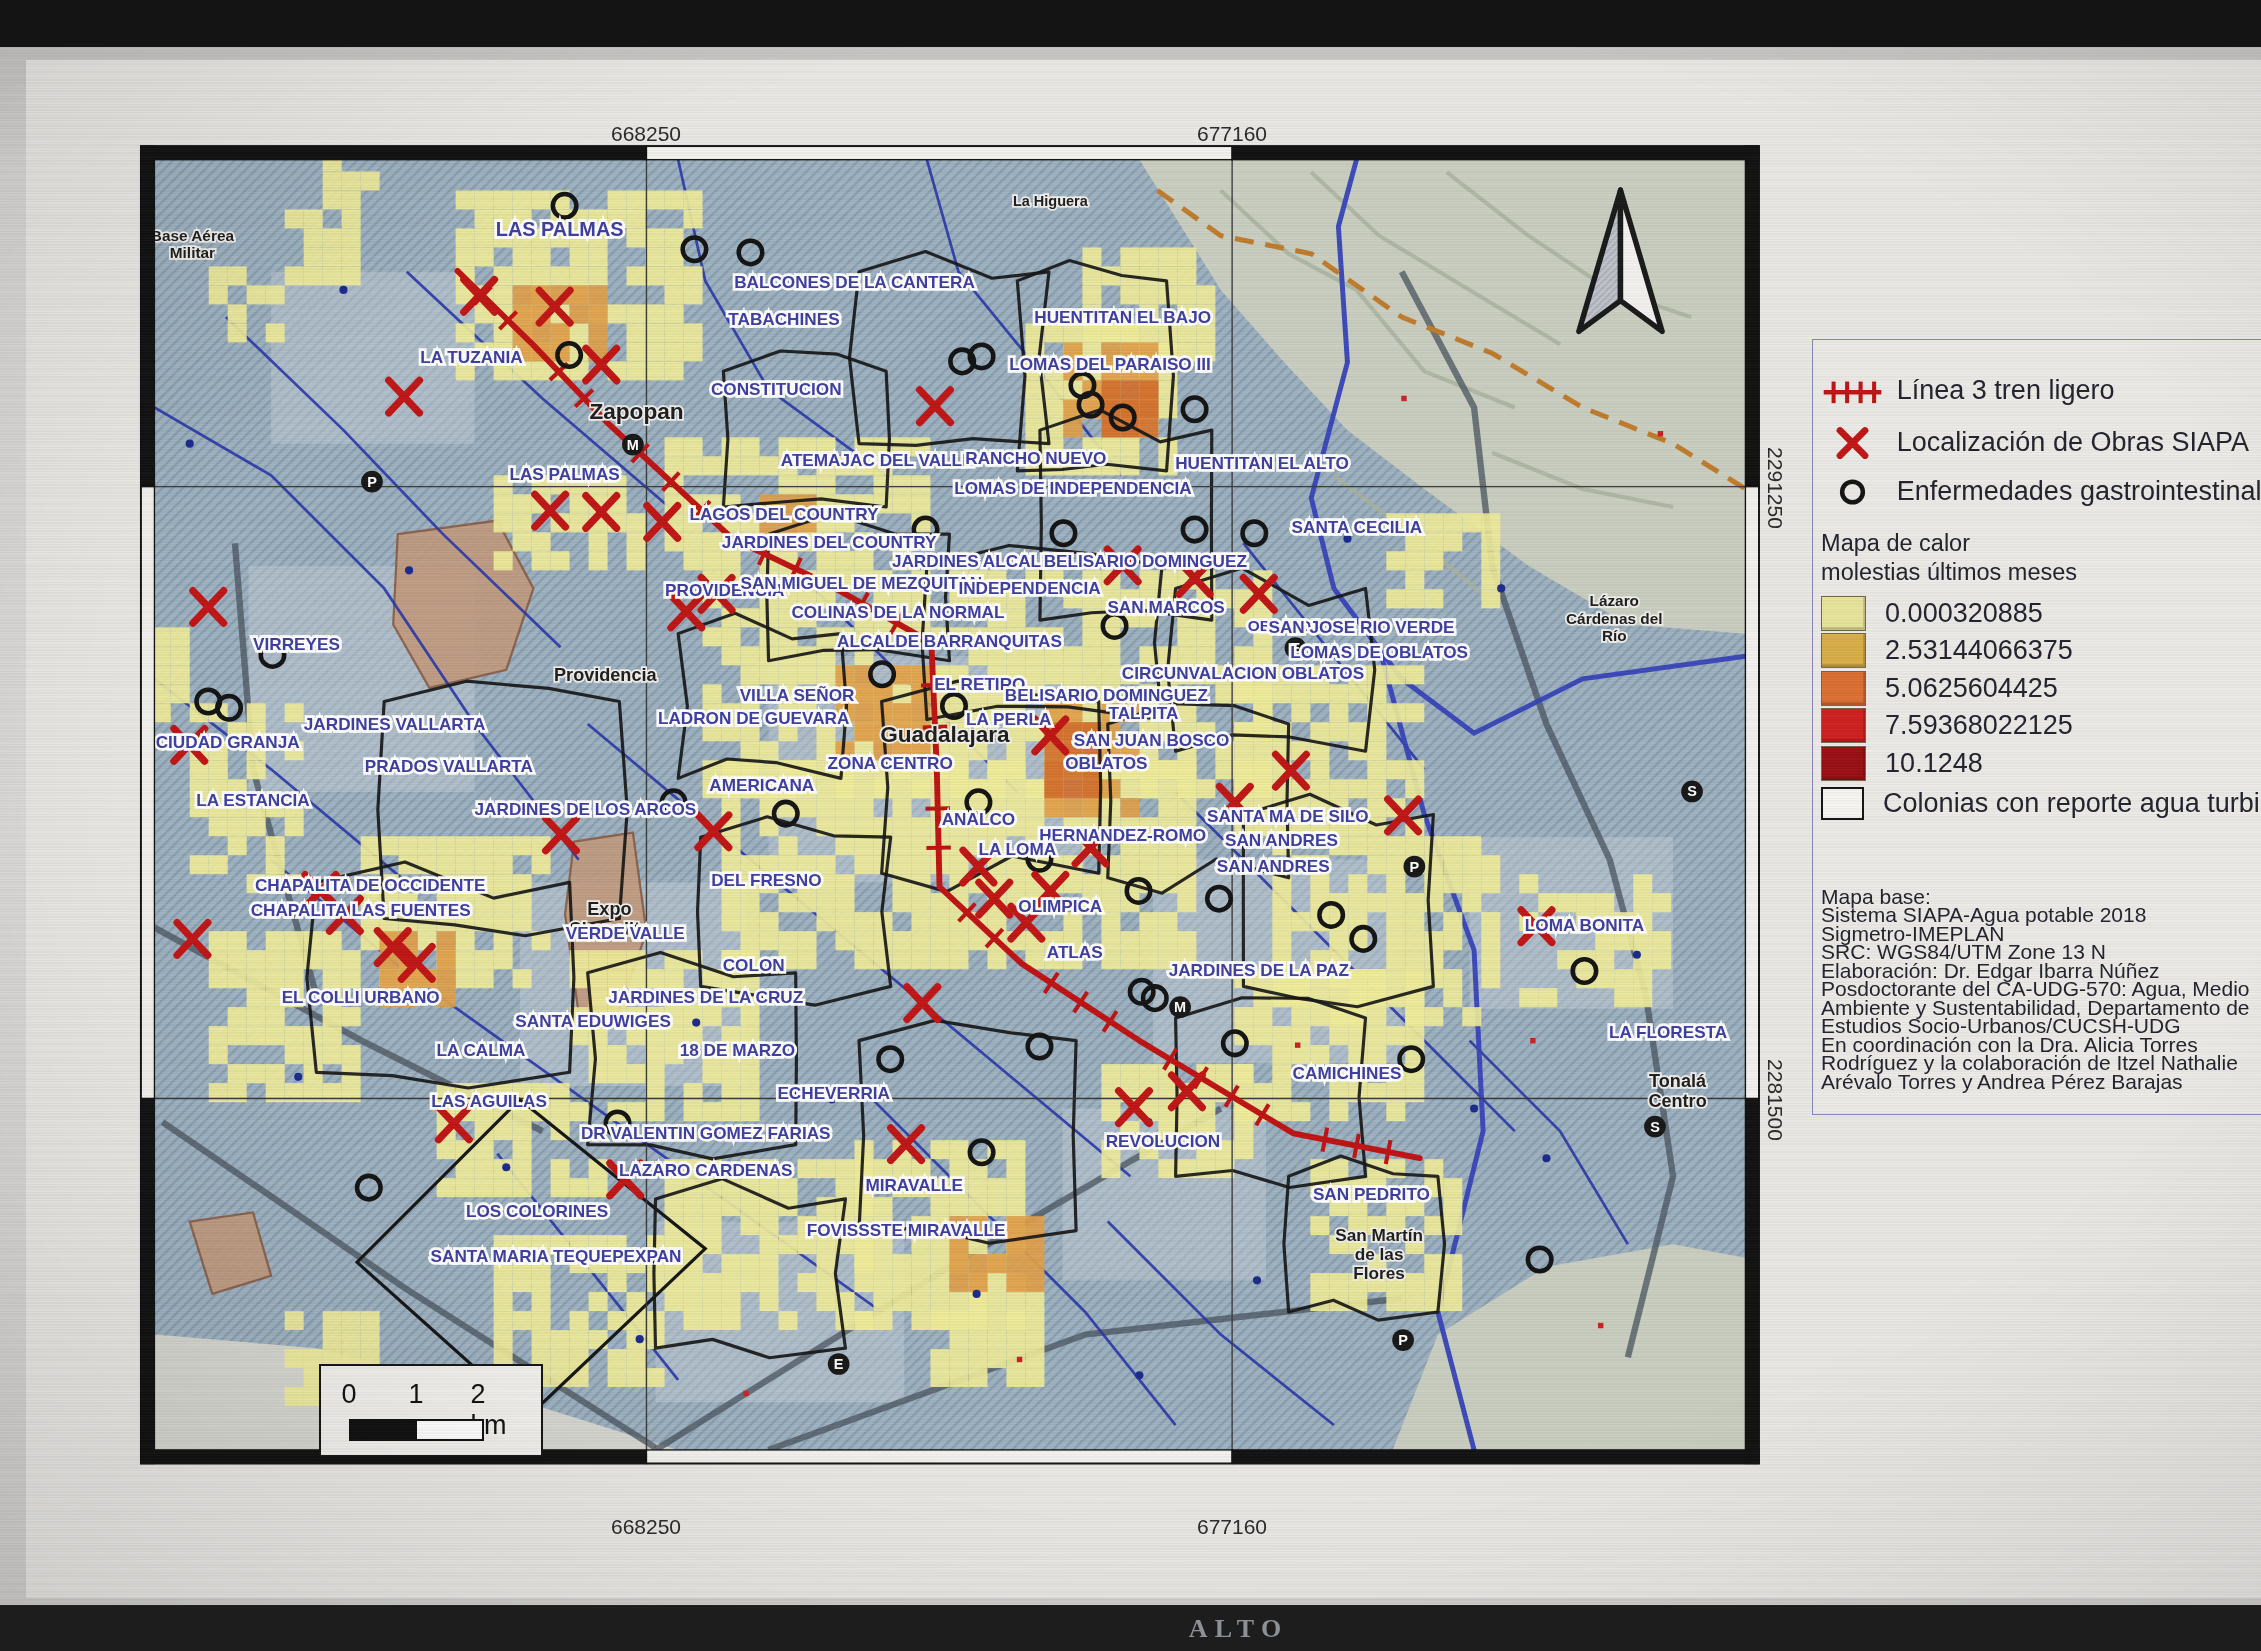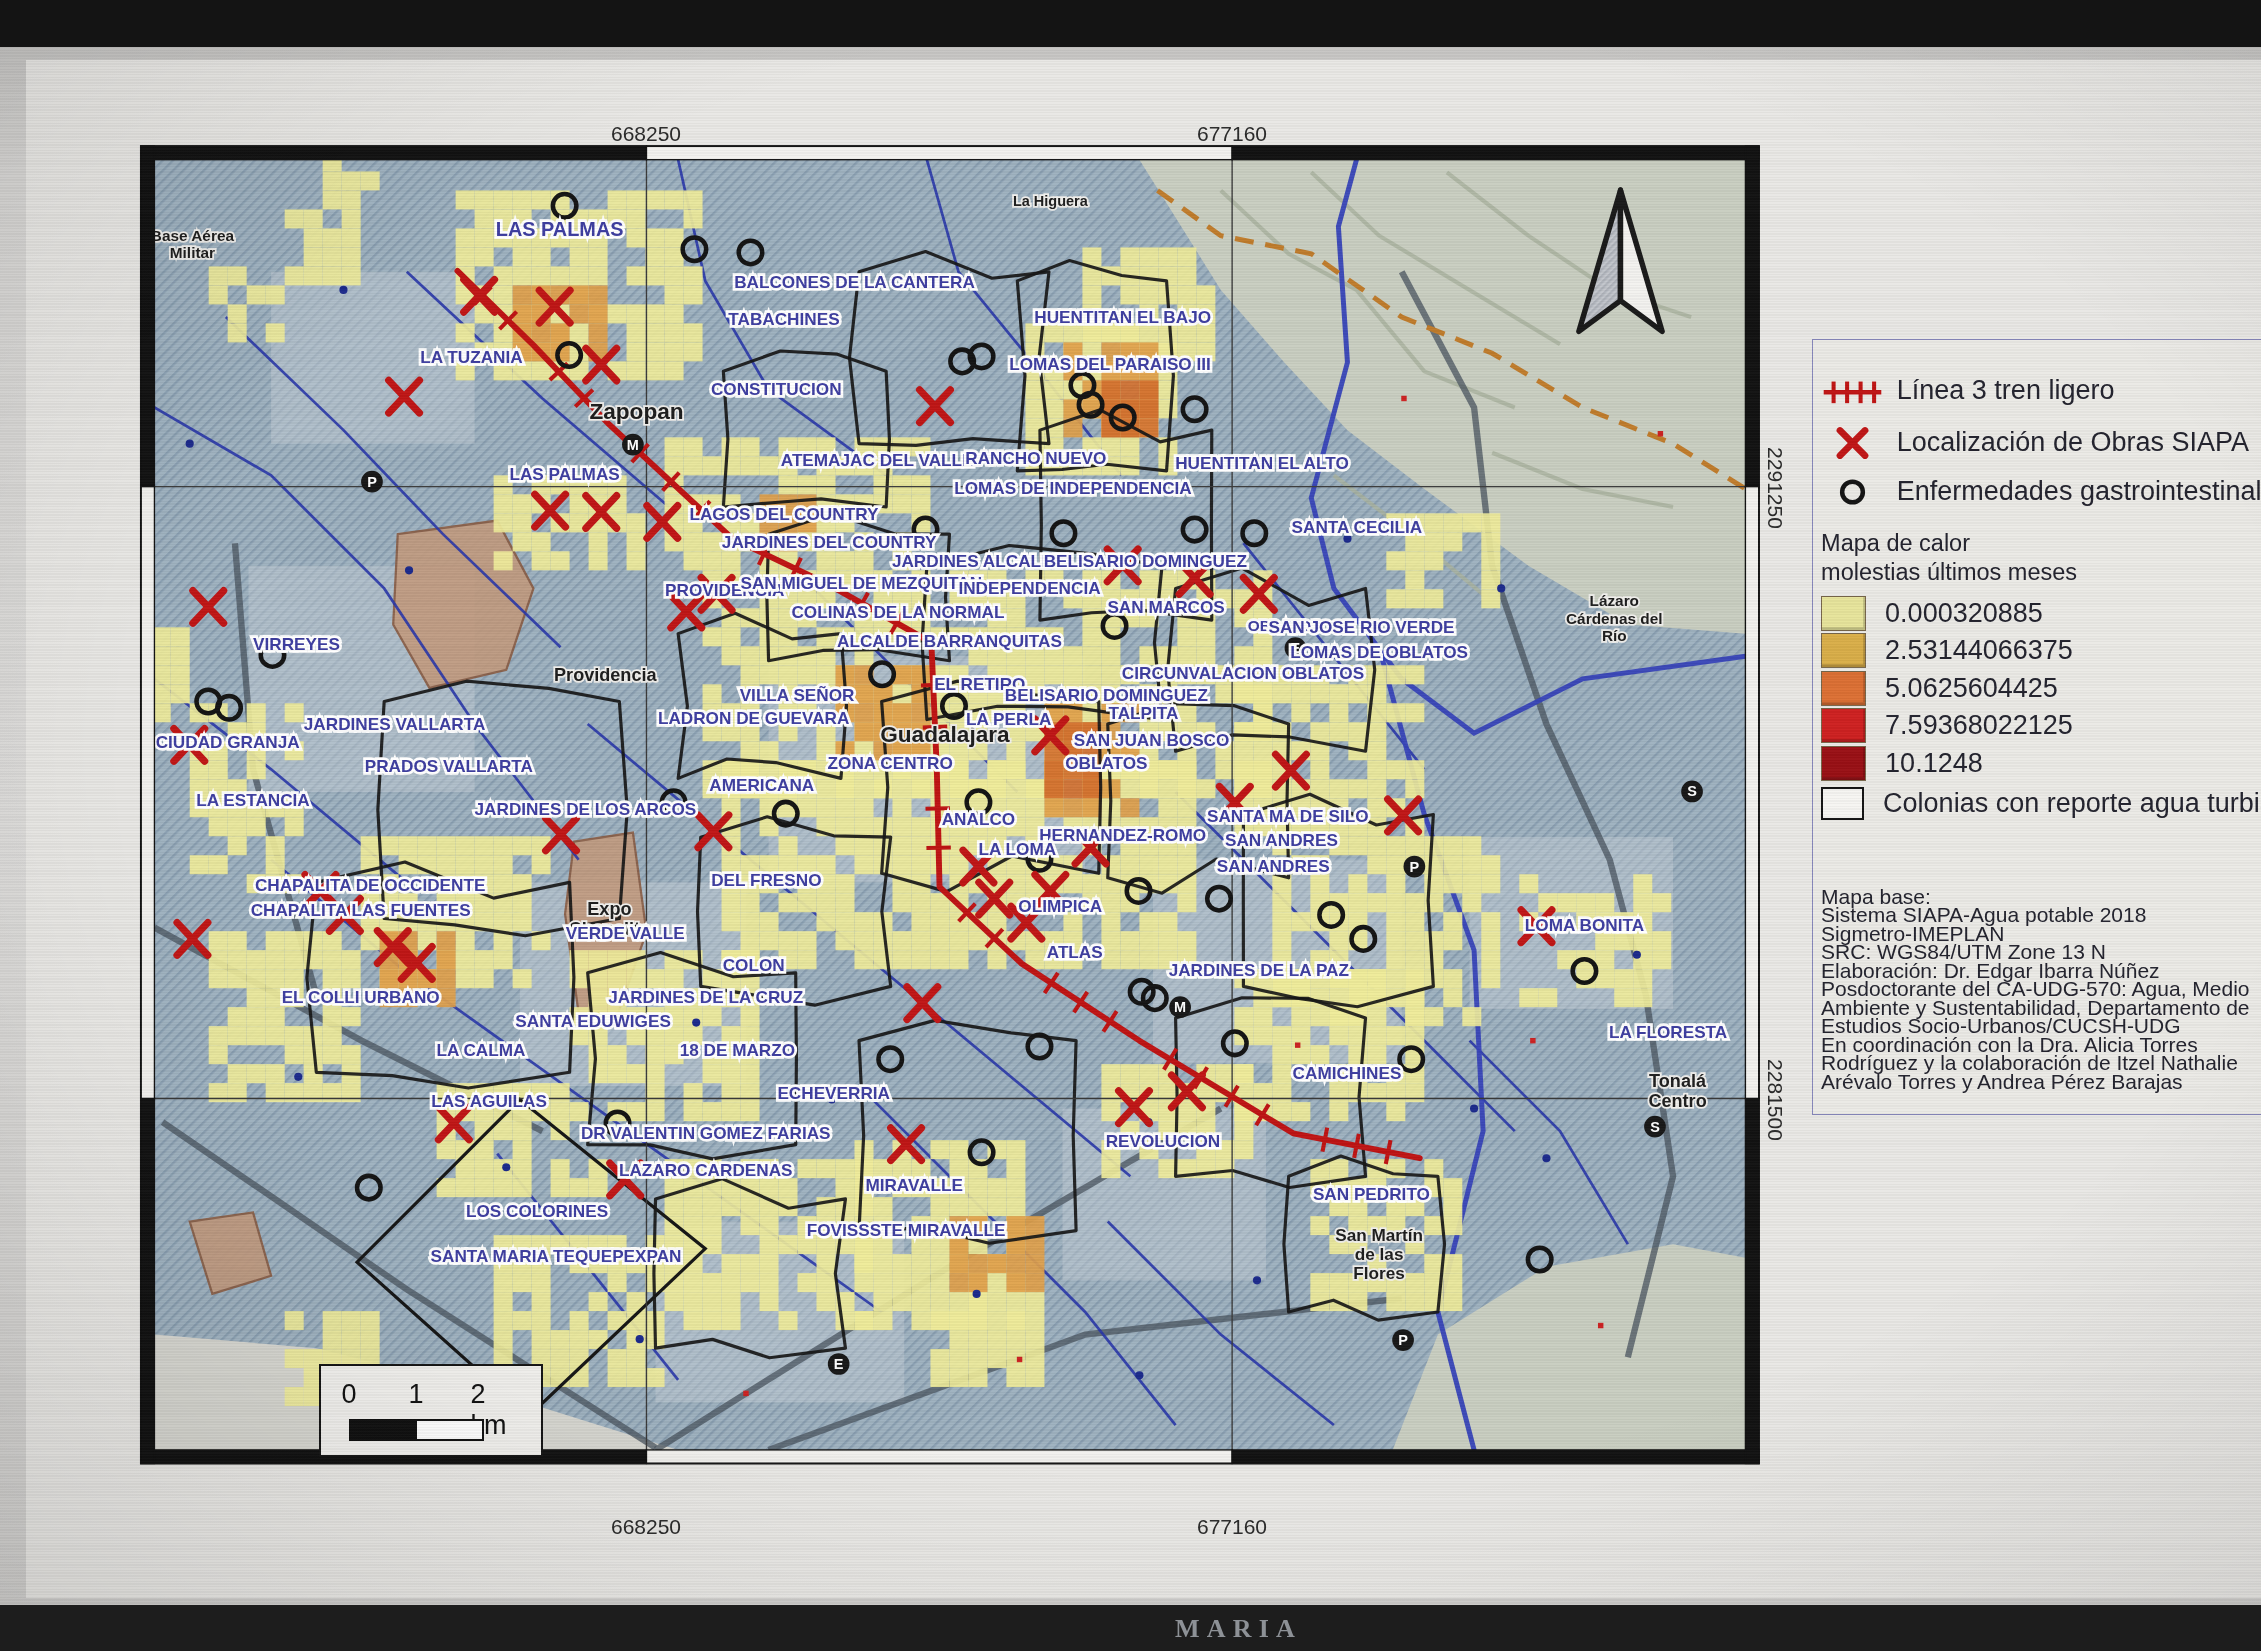--- a/index.html
+++ b/index.html
@@ -2275,15 +2275,15 @@
     <div class="coord" style="left:620px;top:74px">668250</div>
     <div class="coord" style="left:1206px;top:74px">677160</div>
     <div class="coord" style="left:620px;top:1467px">668250</div>
     <div class="coord" style="left:1206px;top:1467px">677160</div>
     <div class="coord-r" style="left:1749px;top:428px">2291250</div>
     <div class="coord-r" style="left:1749px;top:1040px">2281500</div>
   </div>
 </div>
 
 <div class="bezel-bottom">
-  <span class="sony">MARIA</span>
+  <span class="sony">ALTO</span>
 </div>
 
 
 </body></html>

